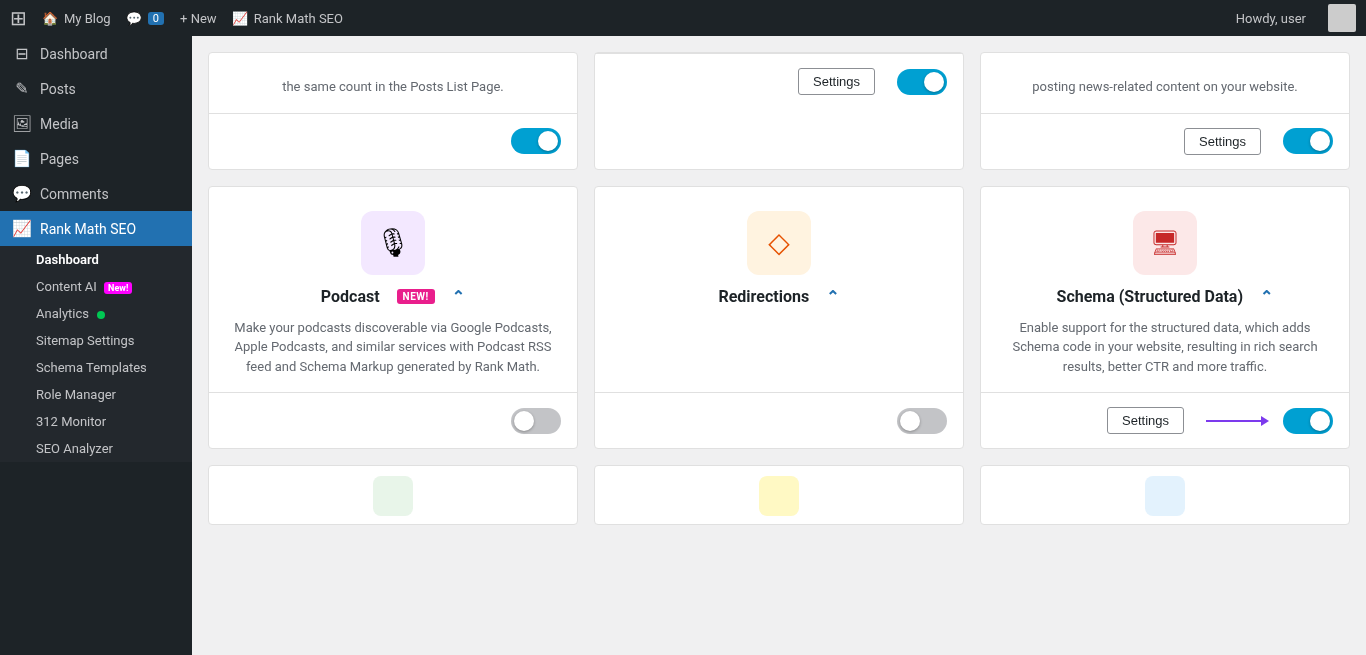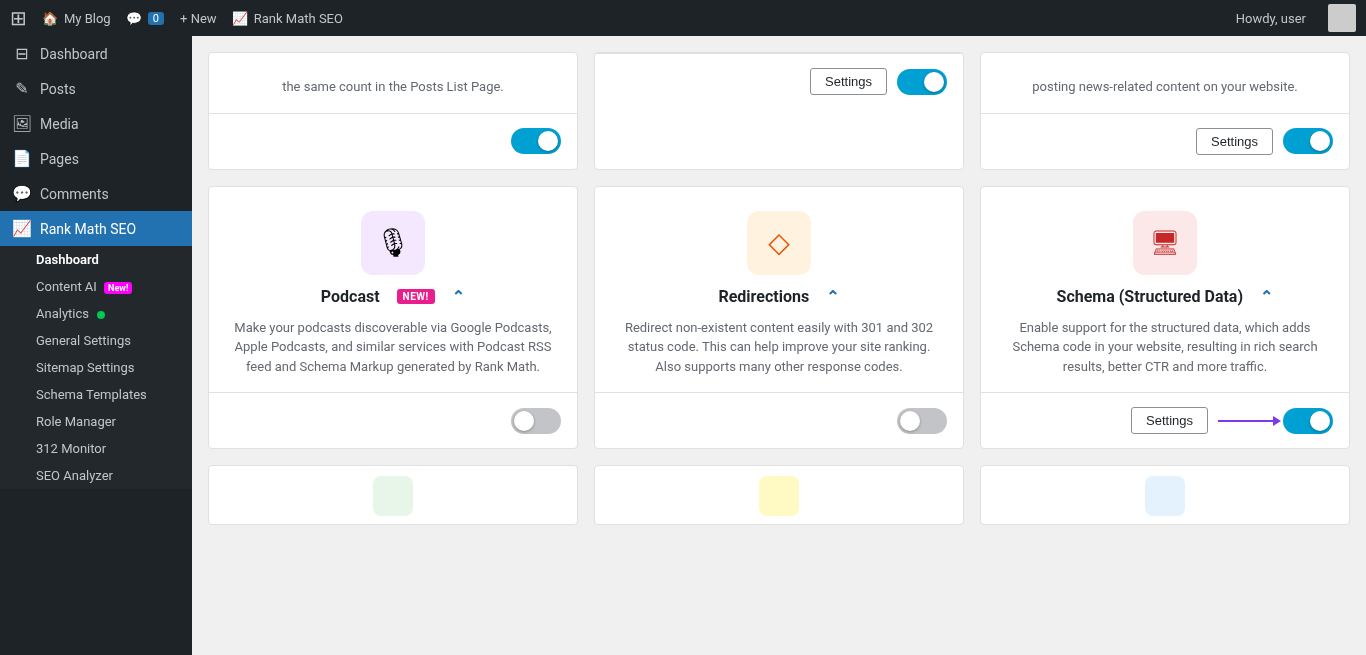--- a/index.html
+++ b/index.html
@@ -134,21 +134,21 @@
       font-size: 13px;
       color: #646970;
       line-height: 1.5;
     }
     .card-footer {
       border-top: 1px solid #e0e0e0;
       padding: 12px 16px;
       display: flex;
       align-items: center;
       justify-content: flex-end;
-      gap: 10px;
+      gap: 22px;
       min-height: 56px;
     }
 
     
     .toggle {
       position: relative;
       width: 50px;
       height: 26px;
       cursor: pointer;
     }
@@ -243,21 +243,20 @@
     </div>
 
     <div class="submenu">
       <div class="submenu-item active-sub">Dashboard</div>
       <div class="submenu-item">
         Content AI <span class="new-badge">New!</span>
       </div>
       <div class="submenu-item">
         Analytics <span class="dot"></span>
       </div>
-      <div class="submenu-item">General Settings</div>
       <div class="submenu-item">Sitemap Settings</div>
       <div class="submenu-item">Schema Templates</div>
       <div class="submenu-item">Role Manager</div>
       <div class="submenu-item">312 Monitor</div>
       <div class="submenu-item">SEO Analyzer</div>
     </div>
   </div>
 
   <div class="main-content">
     <div class="cards-grid">
@@ -323,21 +322,20 @@
 
       <div class="card">
         <div class="card-body">
           <div class="card-icon-wrap" style="background:#fff3e0;">
             <span style="font-size:28px;color:#e65100;">◇</span>
           </div>
           <div class="card-title">
             <span>Redirections</span>
             <span style="color:#2271b1;font-size:16px;">⌃</span>
           </div>
-          <p class="card-desc">Redirect non-existent content easily with 301 and 302 status code. This can help improve your site ranking. Also supports many other response codes.</p>
         </div>
         <div class="card-footer">
           <label class="toggle">
             <div class="toggle-track off">
               <div class="toggle-thumb"></div>
             </div>
           </label>
         </div>
       </div>
 

